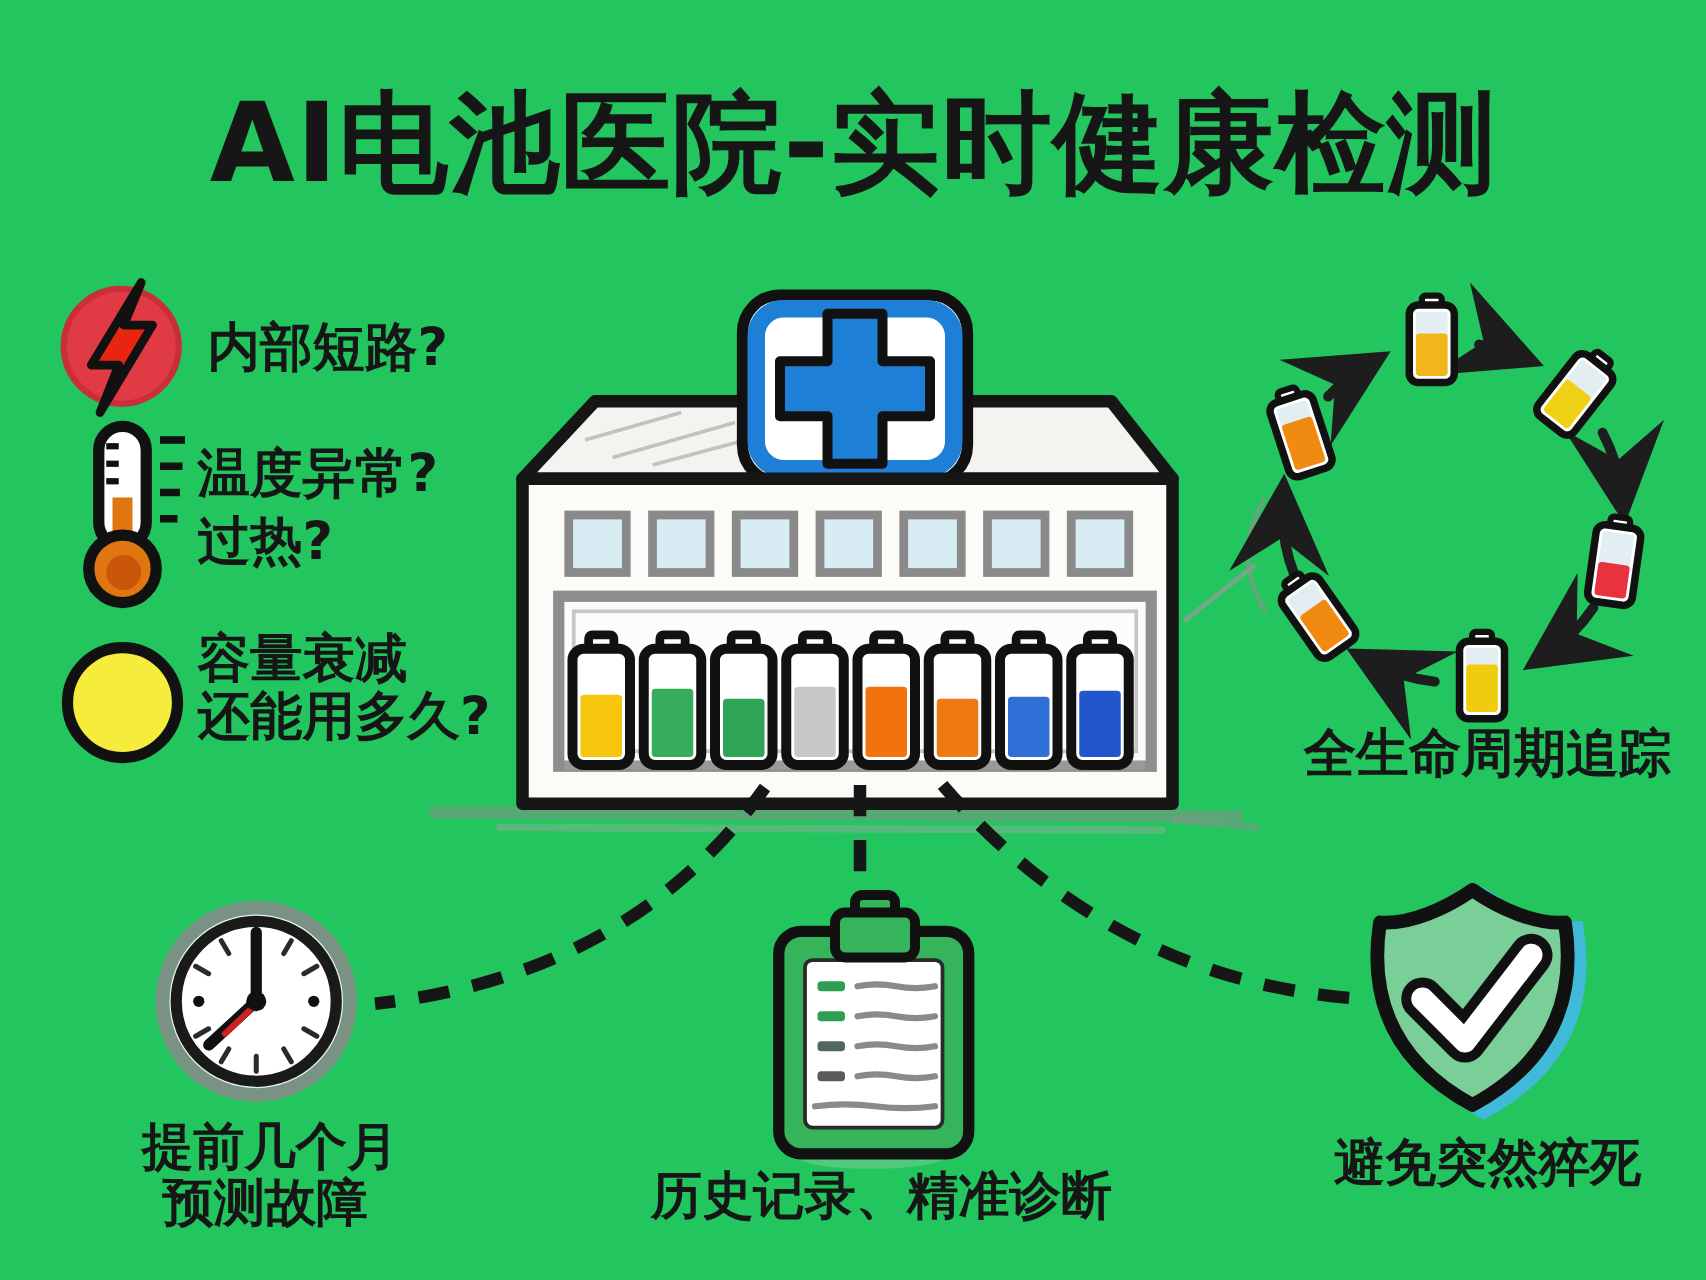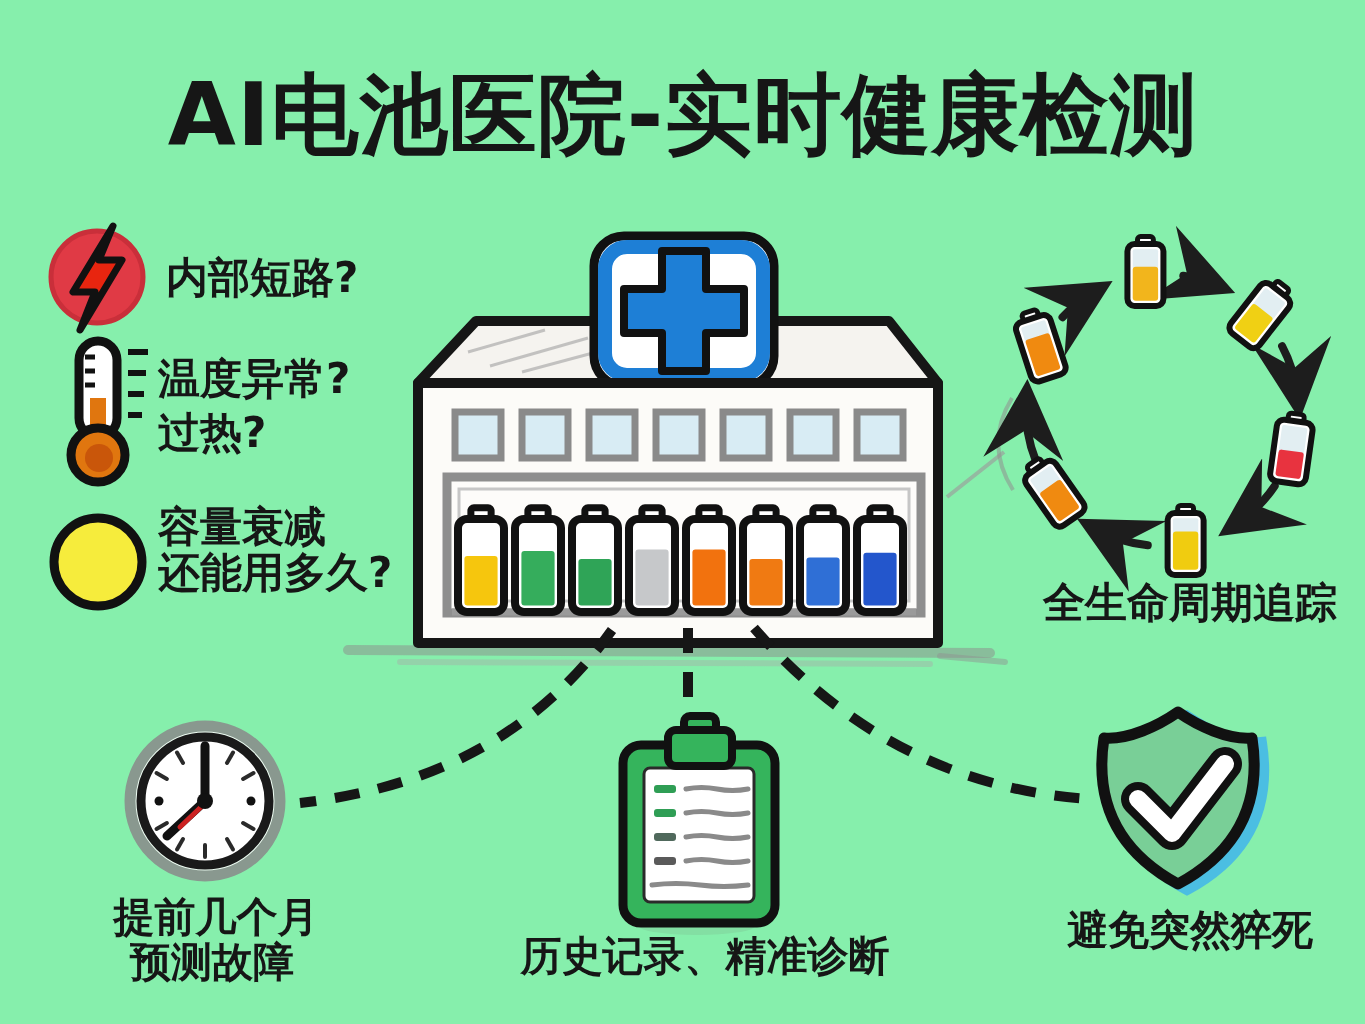--- a/index.html
+++ b/index.html
@@ -3,21 +3,21 @@
 <meta charset="utf-8">
 <style>
   html,body{margin:0;padding:0;}
   body{
     font-family:"DejaVu Sans", sans-serif;
     background:#e8e6e2;
   }
   .canvas{
     position:relative;
     width:1365px;height:1024px;
-    background:#86efac;
+    background:#22c55e;
     overflow:hidden;
   }
   svg text{
     font-family:"DejaVu Sans", sans-serif;
     fill:#161616;
   }
   .title-text{font-size:88px;font-weight:900;letter-spacing:1px;}
   .label-lg{font-size:42px;font-weight:800;}
   .label-md{font-size:41px;font-weight:800;}
 </style>

